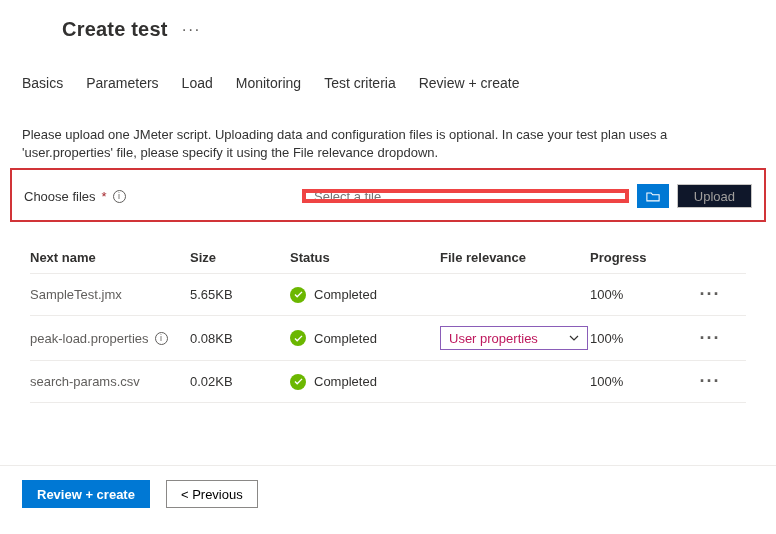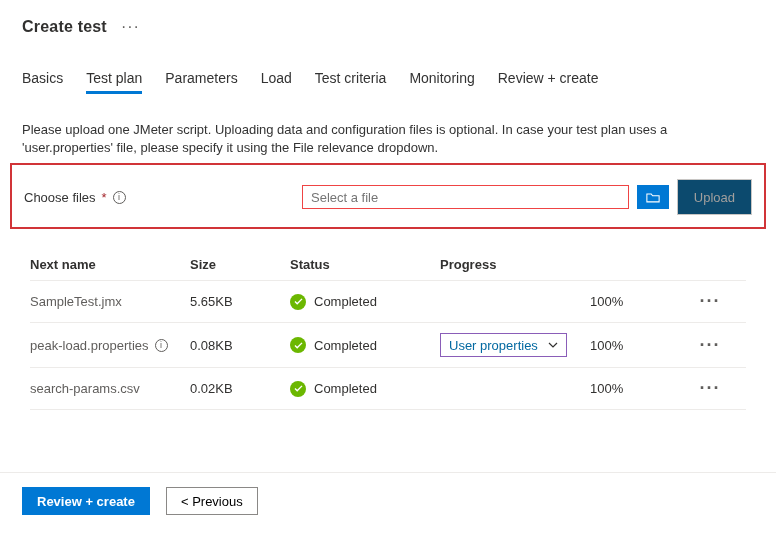--- a/index.html
+++ b/index.html
@@ -6,21 +6,21 @@
   body {
     margin: 0;
     font-family: "Segoe UI", -apple-system, sans-serif;
     font-size: 13px;
     color: #323130;
     background: #fff;
     width: 776px;
   }
   .page { padding: 18px 22px 14px 22px; }
   .header { display: flex; align-items: center; gap: 14px; margin-bottom: 28px; }
-  .title { font-size: 16px; font-weight: 600; letter-spacing: .2px; }
+  .title { font-size: 20px; font-weight: 600; letter-spacing: .2px; margin-left: 40px; }
   .more-dots { font-size: 16px; color: #605e5c; cursor: pointer; letter-spacing: 1px; }
   
   .tabs { display: flex; gap: 23px; border-bottom: none; margin-bottom: 24px; }
   .tab { padding: 6px 0 8px 0; font-size: 14px; color: #333; cursor: pointer; }
   .tab.active { color: #323130; font-weight: 400; border-bottom: 3px solid #0078d4; padding-bottom: 5px; }
   
   .section-title { font-size: 14px; font-weight: 600; margin-bottom: 6px; }
   .section-desc { font-size: 13px; color: #333; line-height: 1.4; max-width: 700px; margin-bottom: 6px; margin-top: 27px; }
   
   .highlight {
@@ -32,73 +32,72 @@
     gap: 8px;
   }
   .field-label { font-size: 13px; color: #333; display: flex; align-items: center; gap: 6px; width: 270px; flex-shrink: 0; }
   .req { color: #a4262c; }
   .info-icon {
     display: inline-flex; align-items: center; justify-content: center;
     width: 13px; height: 13px; border: 1px solid #605e5c; border-radius: 50%;
     font-size: 9px; color: #605e5c;
   }
   .file-input {
-    flex: 1; height: 24px; border: 1px solid #ef4444; padding: 0 8px;
+    flex: 1; height: 14px; border: 4px solid #ef4444; padding: 0 8px;
     font-size: 13px; color: #605e5c; background: #fff;
   }
   .browse-btn {
     width: 32px; height: 24px; background: #0078d4; color: #fff;
     display: flex; align-items: center; justify-content: center;
     cursor: pointer; border: none;
   }
   .folder-icon { width: 14px; height: 11px; }
   .upload-btn {
-    height: 36px; padding: 0 16px; background: #0c4a6e; color: #a19f9d;
+    height: 24px; padding: 0 16px; background: #0f172a; color: #a19f9d;
     border: 1px solid #c8c6c4; font-size: 13px; cursor: pointer;
   }
   
   .filetable { padding: 0 8px; }
   .thead, .trow { display: grid; grid-template-columns: 160px 100px 150px 150px 100px 40px; align-items: center; }
   .thead { font-weight: 600; font-size: 13px; padding: 12px 0 8px 0; border-bottom: 1px solid #edebe9; }
   .trow { padding: 10px 0; border-bottom: 1px solid #edebe9; font-size: 13px; }
   .fname { color: #605e5c; display: flex; align-items: center; gap: 6px; }
   .status-cell { display: flex; align-items: center; gap: 8px; }
   .check-circle {
     width: 16px; height: 16px; border-radius: 50%; background: #6bb700;
     display: flex; align-items: center; justify-content: center;
   }
   .check-circle svg { width: 9px; height: 7px; }
   .relev-select {
     display: flex; align-items: center; justify-content: space-between;
-    border: 1px solid #8a5db8; height: 24px; padding: 0 8px; width: 127px;
-    font-size: 13px; color: #0369a1; cursor: pointer;
+    border: 1px solid #8a5db8; height: 24px; padding: 0 8px; width: 148px;
+    font-size: 13px; color: #be185d; cursor: pointer;
   }
   .chev { }
   .row-more { color: #605e5c; font-size: 18px; letter-spacing: 1px; cursor: pointer; text-align: center; font-weight: 600; }
   
   .footer { border-top: 1px solid #edebe9; padding: 14px 22px; display: flex; gap: 16px; margin-top: 48px; }
   .btn { height: 28px; padding: 0 14px; font-size: 13px; border: 1px solid #8a8886; background: #fff; cursor: pointer; }
   .btn.primary { background: #0078d4; color: #fff; border-color: #0078d4; font-weight: 600; }
 </style>
 </head>
 <body>
 
 <div class="page">
   <div class="header">
     <span class="title">Create test</span>
     <span class="more-dots">···</span>
   </div>
 
   <div class="tabs">
     <div class="tab">Basics</div>
-    <div class="tab active">Test plan</div>
     <div class="tab">Parameters</div>
     <div class="tab">Load</div>
+    <div class="tab">Monitoring</div>
     <div class="tab">Test criteria</div>
-    <div class="tab">Monitoring</div>
     <div class="tab">Review + create</div>
   </div>
 
   <div class="section-desc">Please upload one JMeter script. Uploading data and configuration files is optional. In case your test plan uses a 'user.properties' file, please specify it using the File relevance dropdown.</div>
 
   <div class="highlight">
     <div class="field-label">
       <span>Choose files</span>
       <span class="req">*</span>
       <span class="info-icon">i</span>
@@ -110,20 +109,21 @@
       </svg>
     </button>
     <button class="upload-btn">Upload</button>
   </div>
 
   <div class="filetable">
     <div class="thead">
       <div>Next name</div>
       <div>Size</div>
       <div>Status</div>
+      <div>File relevance</div>
       <div>Progress</div>
       <div></div>
     </div>
 
     <div class="trow">
       <div class="fname">
         <span>SampleTest.jmx</span>
       </div>
       <div>5.65KB</div>
       <div class="status-cell">

